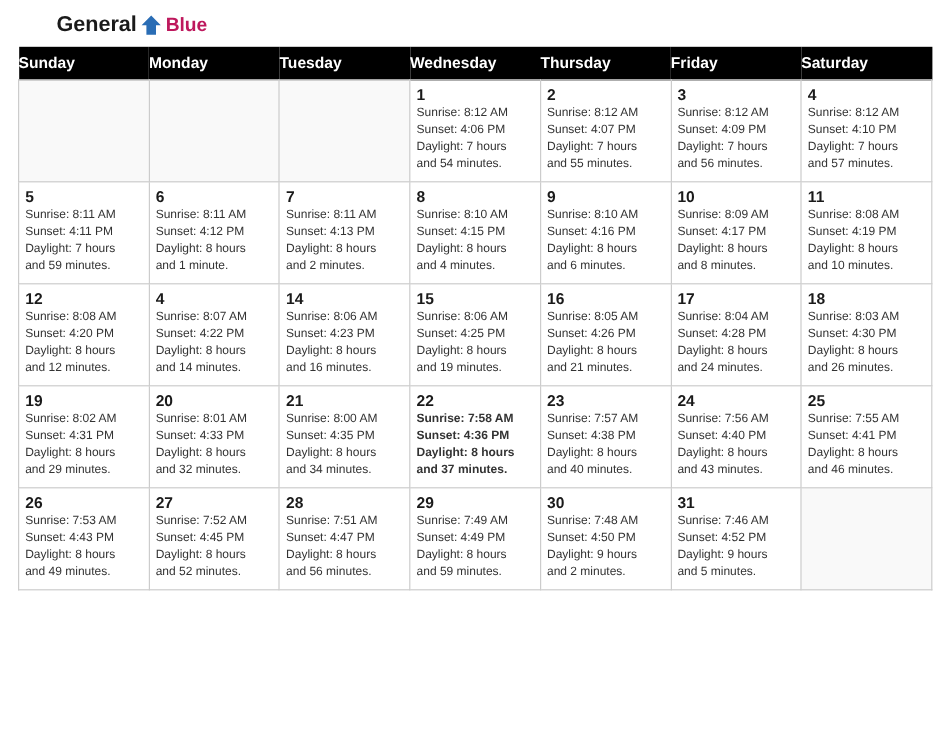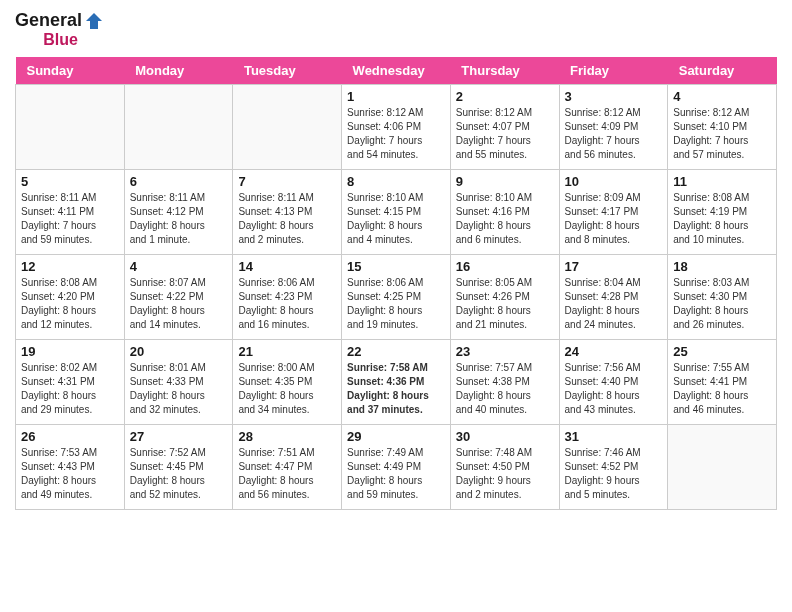--- a/index.html
+++ b/index.html
@@ -14,22 +14,23 @@
       padding: 10px 15px 15px 15px;
     }
     .header {
       display: flex;
       align-items: flex-start;
       justify-content: space-between;
       margin-bottom: 8px;
     }
     .logo {
       display: flex;
-      flex-direction: column;
-      align-items: center;
+      flex-direction: row;
+      align-items: flex-end;
+      margin-left: 32px;
     }
     .logo-text {
       display: flex;
       align-items: center;
     }
     .logo-general {
       font-size: 18px;
       font-weight: bold;
       color: #1a1a1a;
     }
@@ -55,24 +56,24 @@
     .location-title {
       font-size: 15px;
       color: #333;
     }
     table {
       width: 100%;
       border-collapse: collapse;
       table-layout: fixed;
     }
     th {
-      background-color: #ec4899;
+      background-color: #000000;
       color: #fff;
       text-align: left;
-      padding: 6px 11px;
+      padding: 6px 0;
       font-size: 13px;
       font-weight: bold;
     }
     td {
       border: 1px solid #ccc;
       vertical-align: top;
       padding: 4px 5px;
       font-size: 10px;
       color: #333;
       height: 85px;

